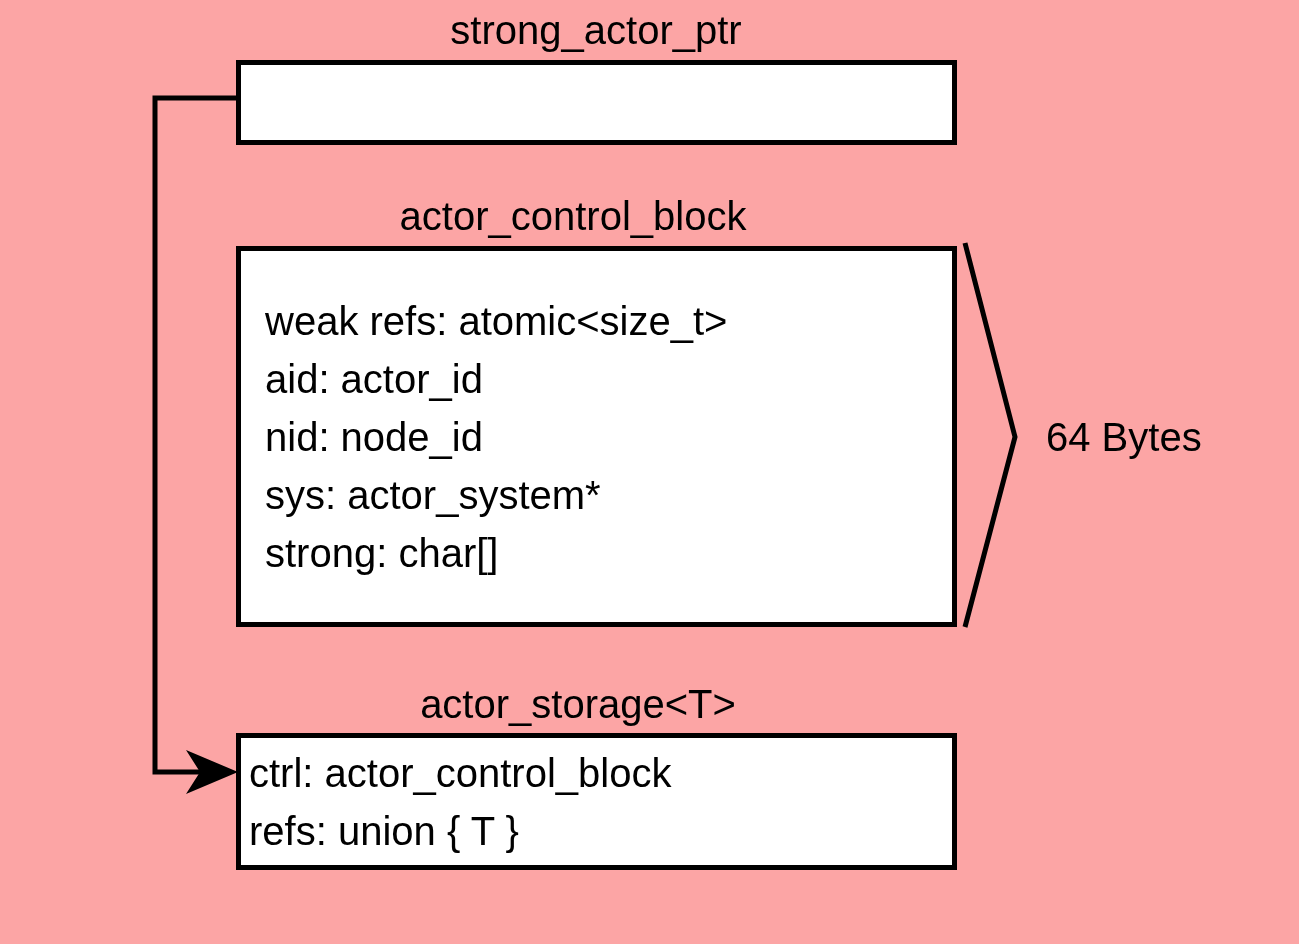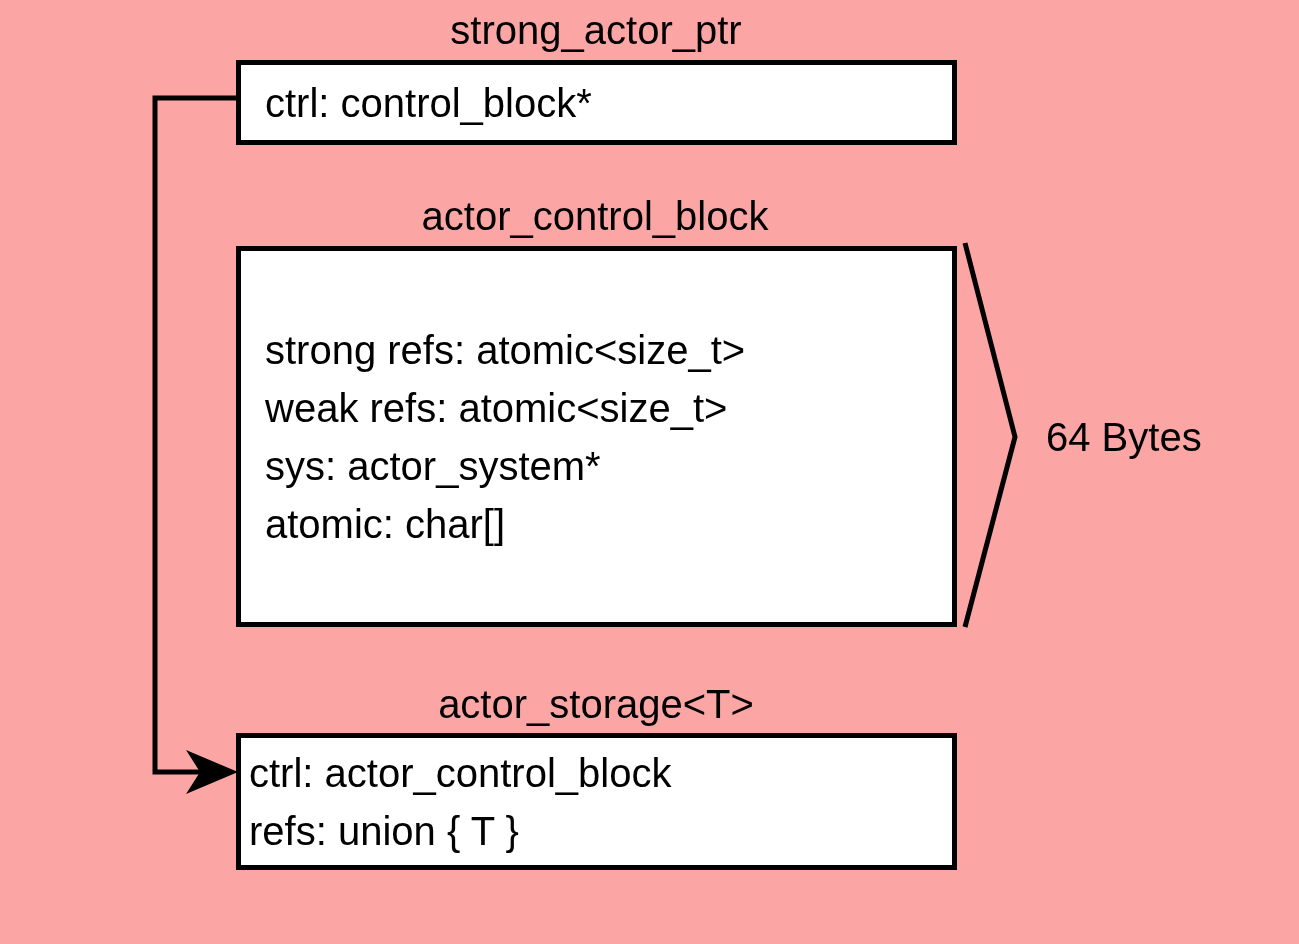--- a/index.html
+++ b/index.html
@@ -77,38 +77,36 @@
 
     <g>
       <path d="M 965 243 L 1015 437 L 965 627" fill="none" stroke="#000000" stroke-width="5" stroke-linecap="butt" stroke-linejoin="miter"></path>
     </g>
   </svg>
 
   <div class="struct-title" style="left:596px; top:10px;">strong_actor_ptr</div>
 
   <div class="struct-box" style="left:236px; top:60px; width:721px; height:85px;"></div>
 
-  <div class="field-list" style="left:265px; top:60px; width:680px; height:85px;">
-    <div class="field-row">ctrl: control_block*</div>
-  </div>
 
-  <div class="struct-title" style="left:595px; top:196px;">actor_control_block</div>
+  <div class="struct-title" style="left:573px; top:196px;">actor_control_block</div>
 
   <div class="struct-box" style="left:236px; top:246px; width:721px; height:381px;"></div>
 
   <div class="field-list" style="left:265px; top:250px; width:680px; height:373px;">
-    <div class="field-row">strong refs: atomic&lt;size_t&gt;</div>
     <div class="field-row">weak refs: atomic&lt;size_t&gt;</div>
+    <div class="field-row">aid: actor_id</div>
+    <div class="field-row">nid: node_id</div>
     <div class="field-row">sys: actor_system*</div>
-    <div class="field-row">atomic: char[]</div>
+    <div class="field-row">strong: char[]</div>
   </div>
 
   <div class="size-label" style="left:1046px; top:437px;">64 Bytes</div>
 
-  <div class="struct-title" style="left:596px; top:684px;">actor_storage&lt;T&gt;</div>
+  <div class="struct-title" style="left:578px; top:684px;">actor_storage&lt;T&gt;</div>
 
   <div class="struct-box" style="left:236px; top:733px; width:721px; height:137px;"></div>
 
   <div class="field-list" style="left:249px; top:736px; width:680px; height:131px;">
     <div class="field-row">ctrl: actor_control_block</div>
     <div class="field-row">refs: union { T }</div>
   </div>
 
 </div>
 

